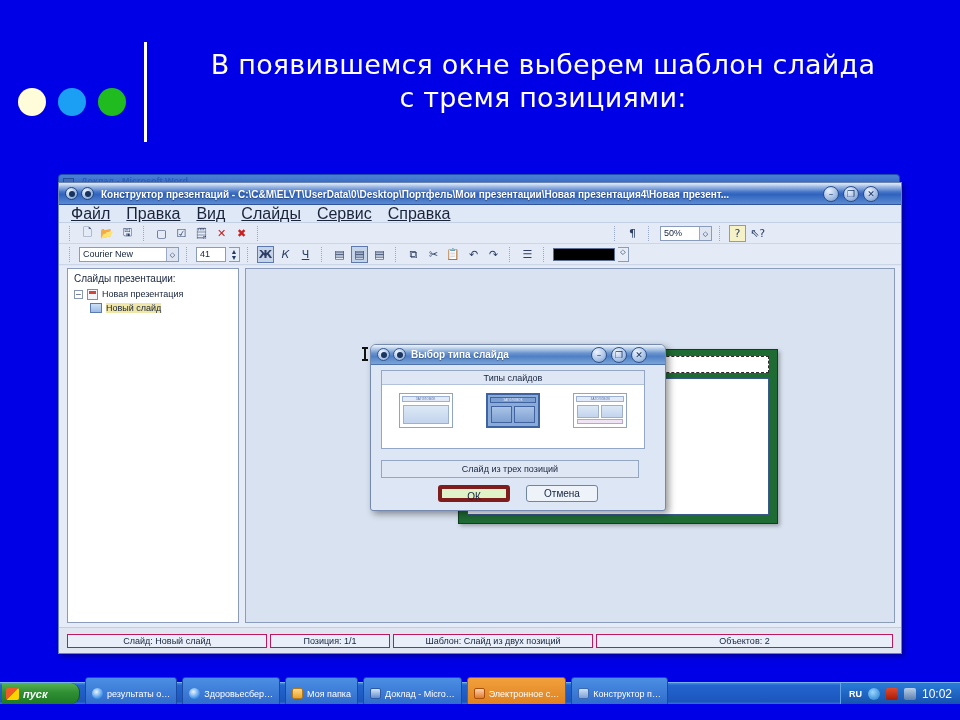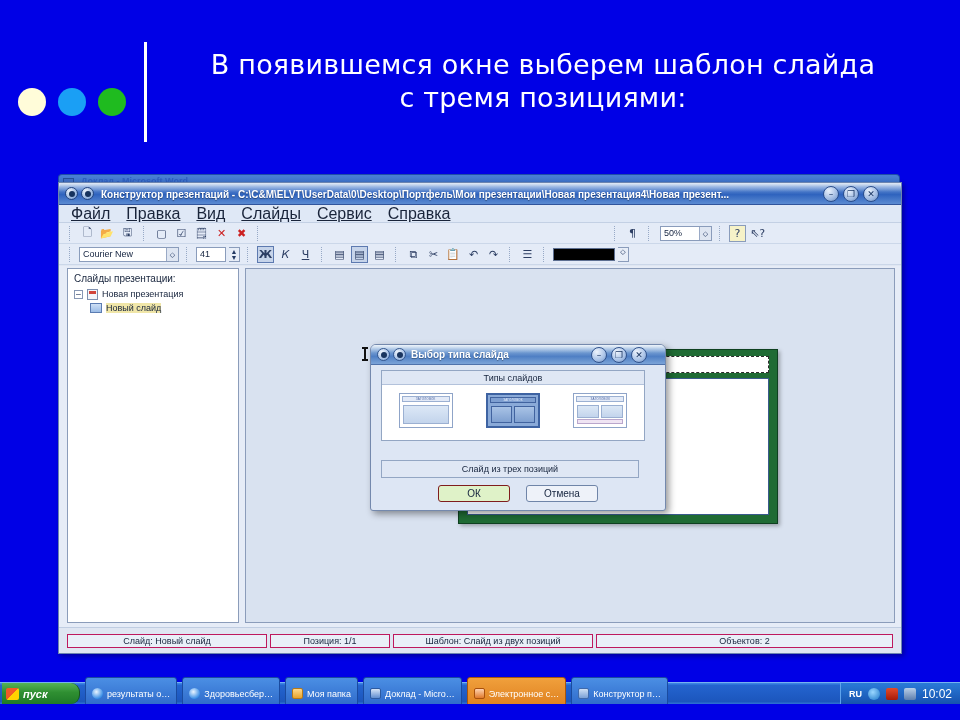--- a/index.html
+++ b/index.html
@@ -195,21 +195,21 @@
   }
   .dlgctl {
     position:absolute; top:2px; width:16px; height:16px; border-radius:50%;
     background:radial-gradient(circle at 35% 28%,#eef4fc,#a3bee5 65%,#6184b9);
     border:1px solid #31538d; color:#17325e; font-size:9px;
     text-align:center; line-height:14px; font-family:"DejaVu Sans", sans-serif;
   }
   #dlg-min { right:58px; } #dlg-max { right:38px; } #dlg-close { right:18px; }
 
   #dlg-group {
-    position:absolute; left:10px; top:25px; right:20px; height:71px;
+    position:absolute; left:10px; top:25px; right:20px; height:79px;
     background:#ffffff; border:1px solid #93a6c3;
   }
   #dlg-group-title {
     height:14px; background:#dfe7f4; border-bottom:1px solid #b3c2db;
     font-size:9px; color:#16243d; text-align:center; line-height:14px;
   }
   #thumbs { display:flex; justify-content:space-around; align-items:center; padding-top:8px; }
   .thumb { width:54px; height:35px; border:1px solid #8fa4c8; background:#ffffff; padding:2px; position:relative; }
   .thumb.selected { background:#8aaad8; border:2px solid #3e63a2; }
   .th-head { height:6px; background:#e3eaf7; border:1px solid #9bb0d2; font-size:3px;
@@ -224,21 +224,21 @@
   #dlg-caption {
     position:absolute; left:10px; top:115px; right:26px; height:18px;
     background:#dfe7f4; border:1px solid #93a6c3;
     font-size:9px; color:#16243d; text-align:center; line-height:17px;
   }
   #dlg-buttons { position:absolute; left:0; right:0; bottom:8px; display:flex; justify-content:center; gap:16px; }
   .dlg-btn {
     width:72px; height:17px; border:1px solid #6f85a8; border-radius:3px;
     font-size:10px; color:#15243e; text-align:center; line-height:15px; background:#eef2f9;
   }
-  #btn-ok { background:#dff2c8; border:1px solid #7f1d1d; }
+  #btn-ok { background:#dff2c8; border:4px solid #7f1d1d; }
 
   
   #taskbar {
     position:absolute; left:0; bottom:16px; width:960px; height:22px;
     background:linear-gradient(to bottom,#3f8ae8 0%,#2464cf 12%,#1c56bd 88%,#2f73d6 100%);
     display:flex; align-items:center; border-top:1px solid #76b2f0;
   }
   #start-button {
     width:78px; height:21px; margin-left:2px;
     background:linear-gradient(to bottom,#55b255 0%,#2f8f32 45%,#1f7a27 100%);

